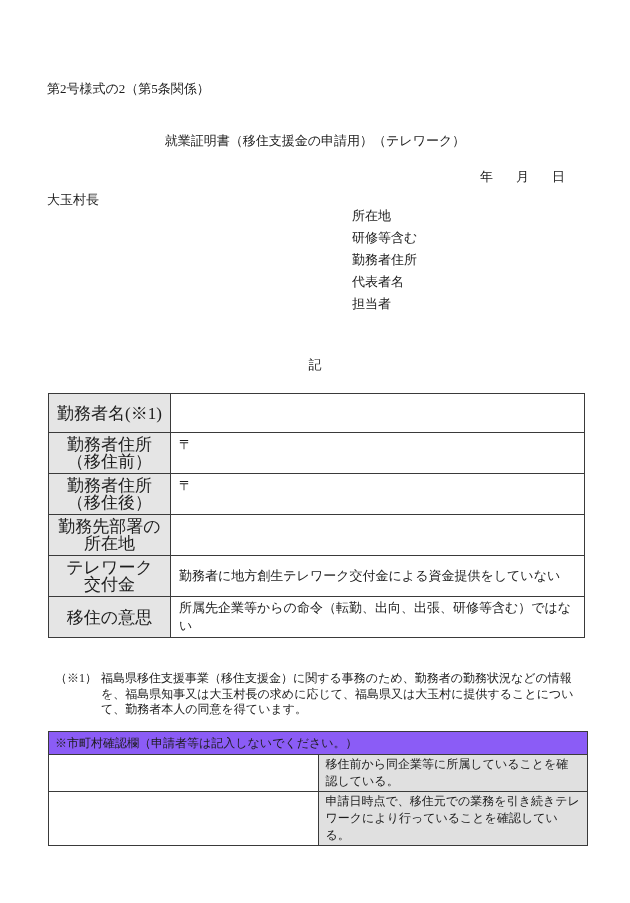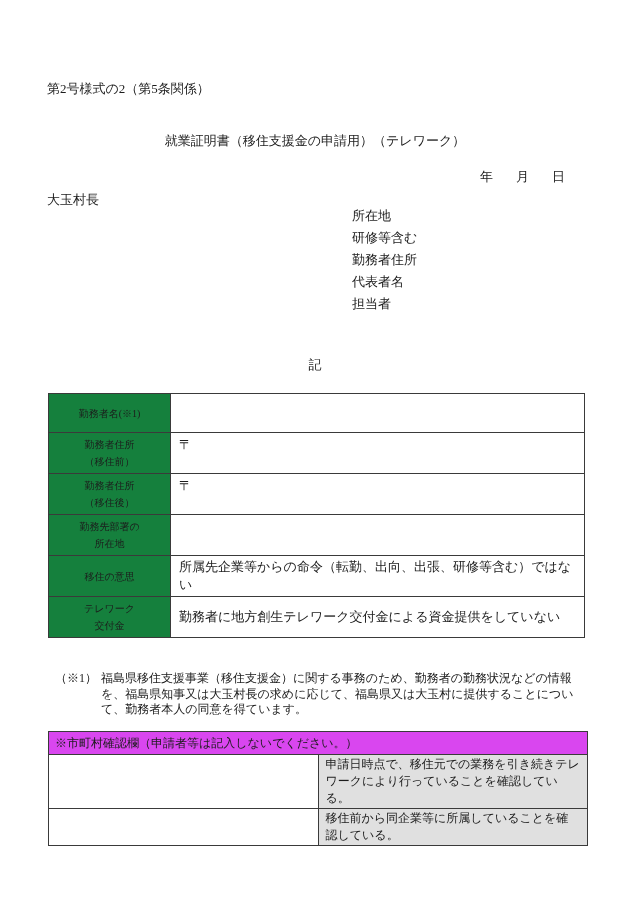--- a/index.html
+++ b/index.html
@@ -20,43 +20,43 @@
   .certify { position: absolute; left: 47px; top: 317px; font-size: 13px; }
   .ki-heading { position: absolute; left: 0; right: 0; top: 356px; text-align: center; font-size: 13px; }
 
   table { border-collapse: collapse; table-layout: fixed; }
   .main-table {
     position: absolute; left: 48px; top: 393px; width: 537px;
     border: 1.5px solid #3a3a3a;
   }
   .main-table th, .main-table td { border: 1px solid #3a3a3a; overflow: hidden; }
   .main-table th {
-    width: 117px; background: #15803d; font-weight: normal;
-    font-size: 10px; text-align: center; vertical-align: middle;
+    width: 117px; background: #e5e5e5; font-weight: normal;
+    font-size: 17px; text-align: center; vertical-align: middle;
     line-height: 17px; padding: 3px 2px;
   }
   .main-table td { font-size: 13px; vertical-align: middle; padding: 2px 8px; background: #ffffff; }
   .main-table td.postal { vertical-align: top; padding-top: 3px; }
   .main-table td.phone-cell { position: relative; }
   .phone-cell span { position: absolute; top: 50%; transform: translateY(-50%); }
   .phone-open { left: 10px; }
   .phone-close { left: 140px; }
   .phone-dash { left: 258px; }
   .lbl-line { display: block; }
 
   .footnote { position: absolute; left: 55px; top: 671px; display: flex; font-size: 12px; line-height: 15.5px; }
   .fn-marker { width: 46px; flex: none; }
   .fn-text { width: 484px; }
 
   .confirm-table {
     position: absolute; left: 48px; top: 731px; width: 540px;
     border: 1.5px solid #3a3a3a; font-size: 12px;
   }
   .confirm-table td { border: 1px solid #3a3a3a; }
-  .confirm-header-cell { background: #d946ef; height: 20px; padding: 1px 6px; }
+  .confirm-header-cell { background: #8b5cf6; height: 20px; padding: 1px 6px; }
   .check-cell { width: 42px; background: #ffffff; }
   .text-cell { background: #e0e0e0; height: 31px; padding: 1px 7px; vertical-align: middle; }
 </style>
 </head>
 <body>
 
 <div class="page">
 
   <div class="form-code">第2号様式の2（第5条関係）</div>
 
@@ -107,50 +107,50 @@
         <span>〒</span>
       </td>
     </tr>
     <tr style="height:39px;margin-top:36px;">
       <th>
         <span class="lbl-line">勤務先部署の</span>
         <span class="lbl-line">所在地</span>
       </th>
       <td></td>
     </tr>
-    <tr style="height:41px;">
-      <th>
-        <span class="lbl-line">移住の意思</span>
-      </th>
-      <td>所属先企業等からの命令（転勤、出向、出張、研修等含む）ではない</td>
-    </tr>
     <tr style="height:40px;">
       <th>
         <span class="lbl-line">テレワーク</span>
         <span class="lbl-line">交付金</span>
       </th>
       <td>勤務者に地方創生テレワーク交付金による資金提供をしていない</td>
+    </tr>
+    <tr style="height:41px;">
+      <th>
+        <span class="lbl-line">移住の意思</span>
+      </th>
+      <td>所属先企業等からの命令（転勤、出向、出張、研修等含む）ではない</td>
     </tr>
   </tbody>
     </table>
 
   <div class="footnote">
     <span class="fn-marker">（※1）</span>
     <div class="fn-text">福島県移住支援事業（移住支援金）に関する事務のため、勤務者の勤務状況などの情報を、福島県知事又は大玉村長の求めに応じて、福島県又は大玉村に提供することについて、勤務者本人の同意を得ています。</div>
   </div>
 
   <table class="confirm-table">
     <tbody>
         <tr>
       <td class="confirm-header-cell" colspan="2">※市町村確認欄（申請者等は記入しないでください。）</td>
     </tr>
     <tr>
       <td class="check-cell"></td>
-      <td class="text-cell">申請日時点で、移住元での業務を引き続きテレワークにより行っていることを確認している。</td>
+      <td class="text-cell">移住前から同企業等に所属していることを確認している。</td>
     </tr>
     <tr>
       <td class="check-cell"></td>
-      <td class="text-cell">移住前から同企業等に所属していることを確認している。</td>
+      <td class="text-cell">申請日時点で、移住元での業務を引き続きテレワークにより行っていることを確認している。</td>
     </tr>
   </tbody>
     </table>
 
 </div>
 
 </body></html>

